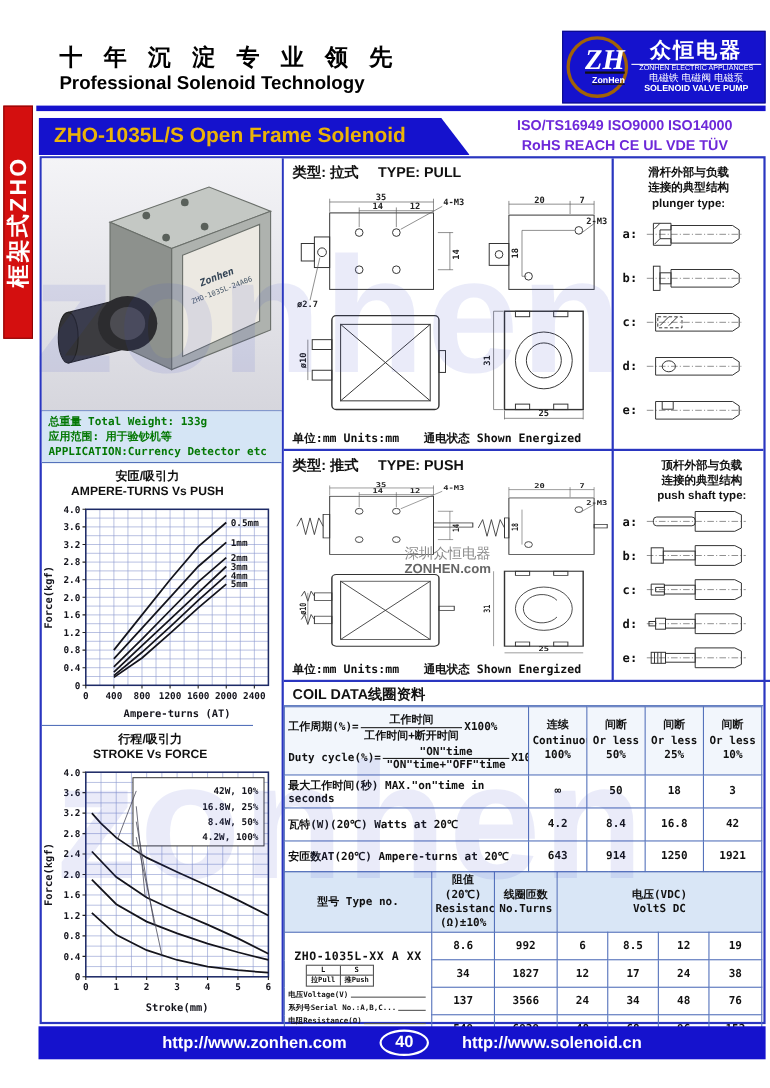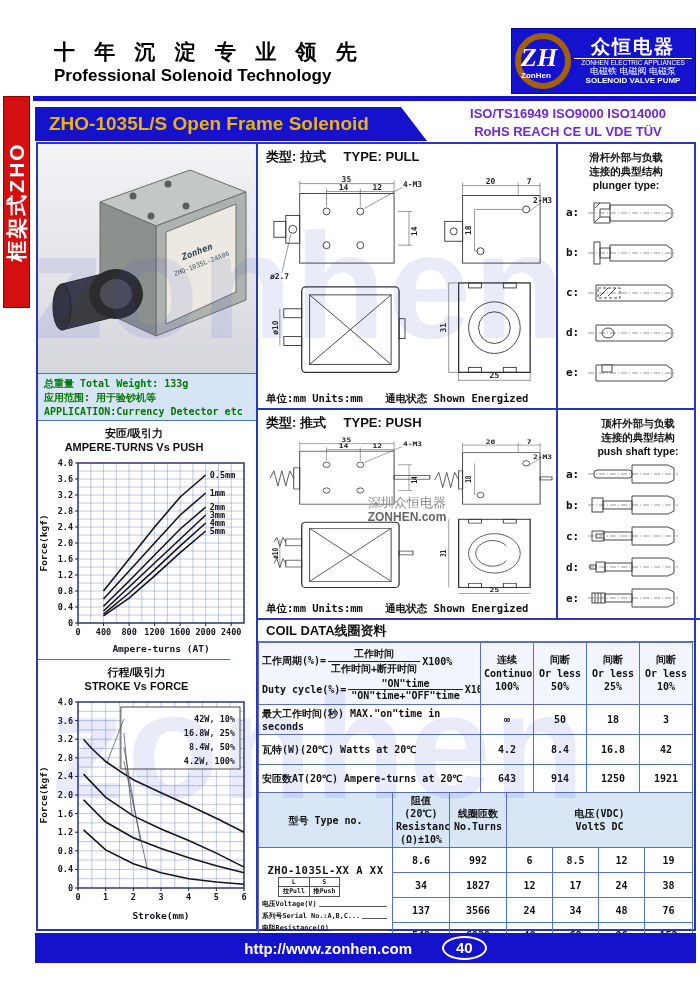--- a/index.html
+++ b/index.html
@@ -12,22 +12,22 @@
   .side-tab { left:3px; top:96px; width:27px; height:212px; background:#d40f0f;
               border:1px solid #8d0404; z-index:3; }
   .side-tab span { position:absolute; left:50%; top:50%;
               transform:translate(-50%,-50%) rotate(-90deg); white-space:nowrap;
               color:#fff; font-weight:bold; font-size:21px; letter-spacing:2px; }
   .slogan-cn { left:54px; top:38px; font-family:"Liberation Serif","DejaVu Serif",serif;
                font-weight:bold; font-size:21px; letter-spacing:7px; color:#000; }
   .slogan-en { left:54px; top:66px; font-weight:bold; font-size:17px; color:#000; }
   .logo-box { left:511px; top:28px; width:185px; height:66px; background:#1512cd;
               border:1px solid #0a0a8a; display:flex; align-items:center; padding:3px; }
-  .logo-circle { width:56px; height:56px; border:6px solid #a16207; border-radius:50%;
-              flex:0 0 auto; position:relative; text-align:left; }
+  .logo-circle { width:56px; height:56px; border:3px solid #a16207; border-radius:50%;
+              flex:0 0 auto; position:relative; text-align:right;text-decoration:underline; }
   .logo-circle .mono { display:block; margin-top:6px; color:#fff; font-weight:bold;
               font-style:italic; font-size:26px; font-family:"Liberation Serif",serif;
               line-height:26px; }
   .logo-circle .zn { display:block; color:#fff; font-weight:bold; font-size:8px; }
   .logo-right { flex:1; color:#fff; text-align:center; line-height:1.05; padding-left:3px; }
   .logo-right .cn-big { font-size:19px; font-weight:bold; letter-spacing:2px;
               font-family:"Liberation Serif",serif; }
   .logo-right .en-sm { font-size:6.5px; border-top:1px solid #fff; margin-top:1px; padding-top:1px; }
   .logo-right .cn-sm { font-size:9px; margin-top:1px; }
   .logo-right .en-b  { font-size:8px; font-weight:bold; }
@@ -822,16 +822,17 @@
         <td class="val">152</td>
       </tr>
     </tbody>
       </table>
   </div>
 </div>
 
 <div class="abs footer">
   <span>http://www.zonhen.com</span>
   <span class="page-oval">40</span>
+  <span>http://www.solenoid.cn</span>
 </div>
 
 <div class="abs wm-big" style="left:30px; top:200px;">zonhen</div>
 <div class="abs wm-big" style="left:50px; top:660px;">zonhen</div>
 
 </body></html>

